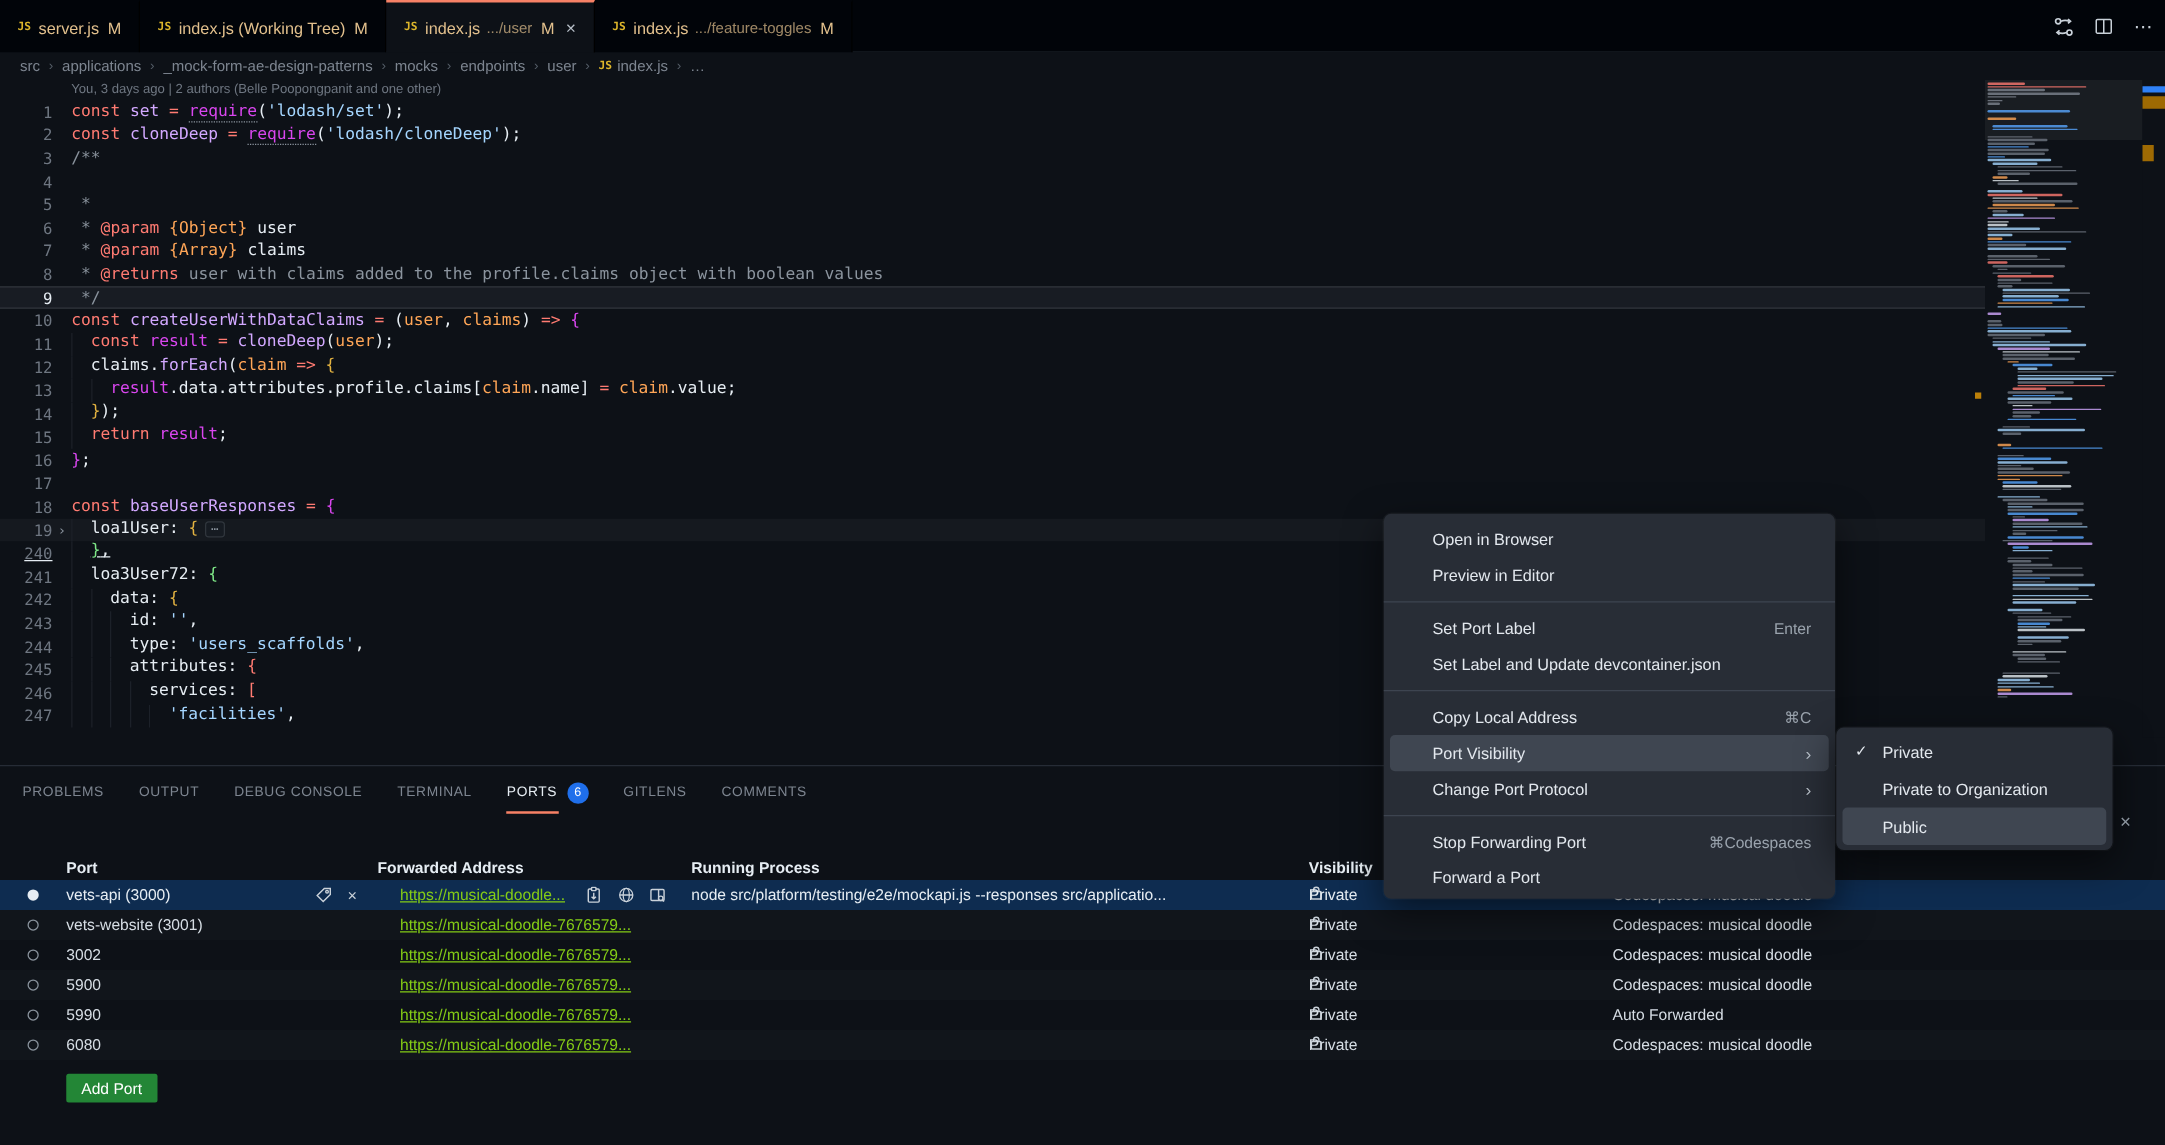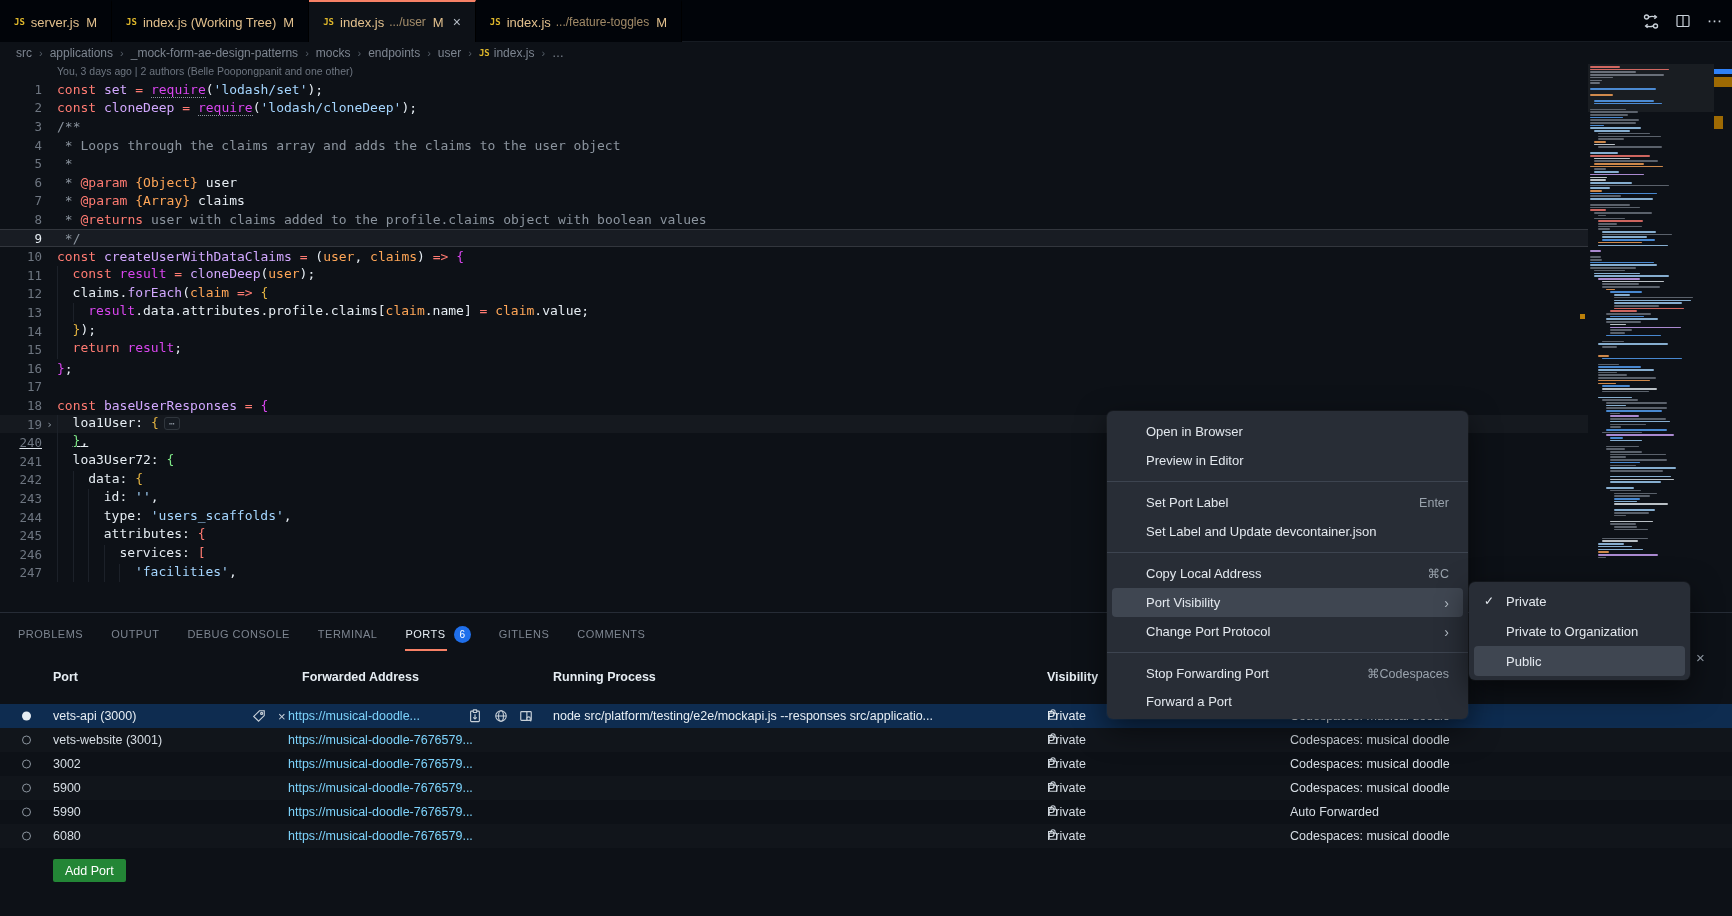--- a/index.html
+++ b/index.html
@@ -51,34 +51,34 @@
 
   
   .panel { position:absolute; left:0; top:612px; width:1732px; height:304px; background:#0d1117; border-top:1px solid #262c36; }
   .panel-tabs { position:absolute; left:18px; top:6px; height:30px; display:flex; align-items:center; }
   .ptab { font-size:11px; letter-spacing:.5px; color:#7d8590; margin-right:28px; padding-bottom:6px; padding-top:6px; cursor:pointer; display:flex; align-items:center; position:relative; }
   .ptab.active { color:#e6edf3; }
   .ptab.active::after { content:""; position:absolute; left:0; bottom:-2px; width:100%; height:2px; background:#f78166; }
   .ptab .pbadge { margin-left:8px; background:#1f6feb; color:#fff; border-radius:9px; min-width:17px; height:17px; font-size:10px; display:flex; align-items:center; justify-content:center; letter-spacing:0; }
   .ptab.active::after { width:42px; }
 
-  .tbl-head { position:absolute; left:0; top:57px; width:1536px; height:20px; font-size:12.5px; font-weight:bold; color:#e6edf3; }
+  .tbl-head { position:absolute; left:0; top:74px; width:1536px; height:20px; font-size:12.5px; font-weight:bold; color:#e6edf3; }
   .tbl-head span { position:absolute; top:0; }
   .h-port{left:53px} .h-addr{left:302px} .h-proc{left:553px} .h-vis{left:1047px}
 
   .prow { position:absolute; left:0; width:1732px; height:24px; font-size:12.5px; color:#d6dde4; cursor:pointer; }
   .prow.zebra { background:rgba(255,255,255,0.02); }
   .prow.selected { background:#0e2c50; color:#e6edf3;padding-left:44px; }
   .prow span, .prow .ric { position:absolute; top:50%; transform:translateY(-50%); }
   .c-dot { left:22px; width:9px; height:9px; border-radius:50%; }
   .c-dot.on { background:#e6edf3; }
   .c-dot.off { border:1.5px solid #8b949e; }
   .c-port { left:53px; }
   .c-tag { left:252px; } .c-x { left:278px; color:#c9d1d9; font-size:13px; }
-  .c-addr { left:288px; color:#7dd3fc; }
+  .c-addr { left:320px; color:#84cc16; text-decoration:underline; }
   .c-clip{left:468px} .c-globe{left:494px} .c-prev{left:519px}
   .c-proc { left:553px; }
   .c-vis { left:1047px; display:flex; align-items:center; gap:5px; }
   .c-origin { left:1290px; }
   .ric svg { display:block; }
 
   .add-port { position:absolute; left:53px; top:246px; height:23px; padding:0 12px; background:#238636; color:#fff; font-size:12.5px; border:none; border-radius:2px; cursor:pointer; display:flex; align-items:center; }
 
   
   .menu { position:absolute; left:1107px; top:411px; width:361px; background:#282d36; border-radius:6px; box-shadow:0 10px 30px rgba(0,0,0,.55), 0 0 0 1px rgba(255,255,255,0.04); padding:6px 0 4px 0; z-index:50; font-size:13px; color:#e3e8ee; }
@@ -181,21 +181,21 @@
       <span>…</span>
     </span>
   </div>
 
 <div class="editor">
   <div class="codelens">You, 3 days ago | 2 authors (Belle Poopongpanit and one other)</div>
   <div>
       <div class="line" style="top: 16px;"><span class="gut">1</span><span class="foldz"></span><span class="code"><span class="tk-kw">const </span><span class="tk-fn">set</span><span class="tk-wh"> </span><span class="tk-kw">=</span><span class="tk-wh"> </span><span class="tk-bl tk-du">require</span><span class="tk-wh">(</span><span class="tk-str">'lodash/set'</span><span class="tk-wh">);</span></span></div>
       <div class="line" style="top: 34.6px;"><span class="gut">2</span><span class="foldz"></span><span class="code"><span class="tk-kw">const </span><span class="tk-fn">cloneDeep</span><span class="tk-wh"> </span><span class="tk-kw">=</span><span class="tk-wh"> </span><span class="tk-bl tk-du">require</span><span class="tk-wh">(</span><span class="tk-str">'lodash/cloneDeep'</span><span class="tk-wh">);</span></span></div>
       <div class="line" style="top: 53.2px;"><span class="gut">3</span><span class="foldz"></span><span class="code"><span class="tk-cm">/**</span></span></div>
-      <div class="line" style="top: 71.8px;"><span class="gut">4</span><span class="foldz"></span><span class="code"><span class="tk-cm"> * Loops through the claims array and adds the claims to the user object</span></span></div>
+      <div class="line" style="top: 71.8px;"><span class="gut">4</span><span class="foldz"></span></div>
       <div class="line" style="top: 90.4px;"><span class="gut">5</span><span class="foldz"></span><span class="code"><span class="tk-cm"> *</span></span></div>
       <div class="line" style="top: 109px;"><span class="gut">6</span><span class="foldz"></span><span class="code"><span class="tk-cm"> * </span><span class="tk-kw">@param</span><span class="tk-cm"> </span><span class="tk-pm">{Object}</span><span class="tk-wh"> user</span></span></div>
       <div class="line" style="top: 127.6px;"><span class="gut">7</span><span class="foldz"></span><span class="code"><span class="tk-cm"> * </span><span class="tk-kw">@param</span><span class="tk-cm"> </span><span class="tk-pm">{Array}</span><span class="tk-wh"> claims</span></span></div>
       <div class="line" style="top: 146.2px;"><span class="gut">8</span><span class="foldz"></span><span class="code"><span class="tk-cm"> * </span><span class="tk-kw">@returns</span><span class="tk-cm"> user with claims added to the profile.claims object with boolean values</span></span></div>
       <div class="line cur" style="top: 164.8px;"><span class="gut">9</span><span class="foldz"></span><span class="code"><span class="tk-cm"> */</span></span></div>
       <div class="line" style="top: 183.4px;"><span class="gut">10</span><span class="foldz"></span><span class="code"><span class="tk-kw">const </span><span class="tk-fn">createUserWithDataClaims</span><span class="tk-wh"> </span><span class="tk-kw">=</span><span class="tk-wh"> (</span><span class="tk-pm">user</span><span class="tk-wh">, </span><span class="tk-pm">claims</span><span class="tk-wh">) </span><span class="tk-kw">=&gt;</span><span class="tk-wh"> </span><span class="tk-bl">{</span></span></div>
       <div class="line" style="top: 202px;"><span class="gut">11</span><span class="foldz"></span><span class="code"><span class="ind"></span><span class="tk-kw">const </span><span class="tk-bl">result</span><span class="tk-wh"> </span><span class="tk-kw">=</span><span class="tk-wh"> </span><span class="tk-fn">cloneDeep</span><span class="tk-wh">(</span><span class="tk-pm">user</span><span class="tk-wh">);</span></span></div>
       <div class="line" style="top: 220.6px;"><span class="gut">12</span><span class="foldz"></span><span class="code"><span class="ind"></span><span class="tk-wh">claims.</span><span class="tk-fn">forEach</span><span class="tk-wh">(</span><span class="tk-pm">claim</span><span class="tk-wh"> </span><span class="tk-kw">=&gt;</span><span class="tk-wh"> </span><span class="tk-gd">{</span></span></div>
       <div class="line" style="top: 239.2px;"><span class="gut">13</span><span class="foldz"></span><span class="code"><span class="ind"></span><span class="ind"></span><span class="tk-bl">result</span><span class="tk-wh">.data.attributes.profile.claims[</span><span class="tk-pm">claim</span><span class="tk-wh">.name] </span><span class="tk-kw">=</span><span class="tk-wh"> </span><span class="tk-pm">claim</span><span class="tk-wh">.value;</span></span></div>
       <div class="line" style="top: 257.8px;"><span class="gut">14</span><span class="foldz"></span><span class="code"><span class="ind"></span><span class="tk-gd">}</span><span class="tk-wh">);</span></span></div>

